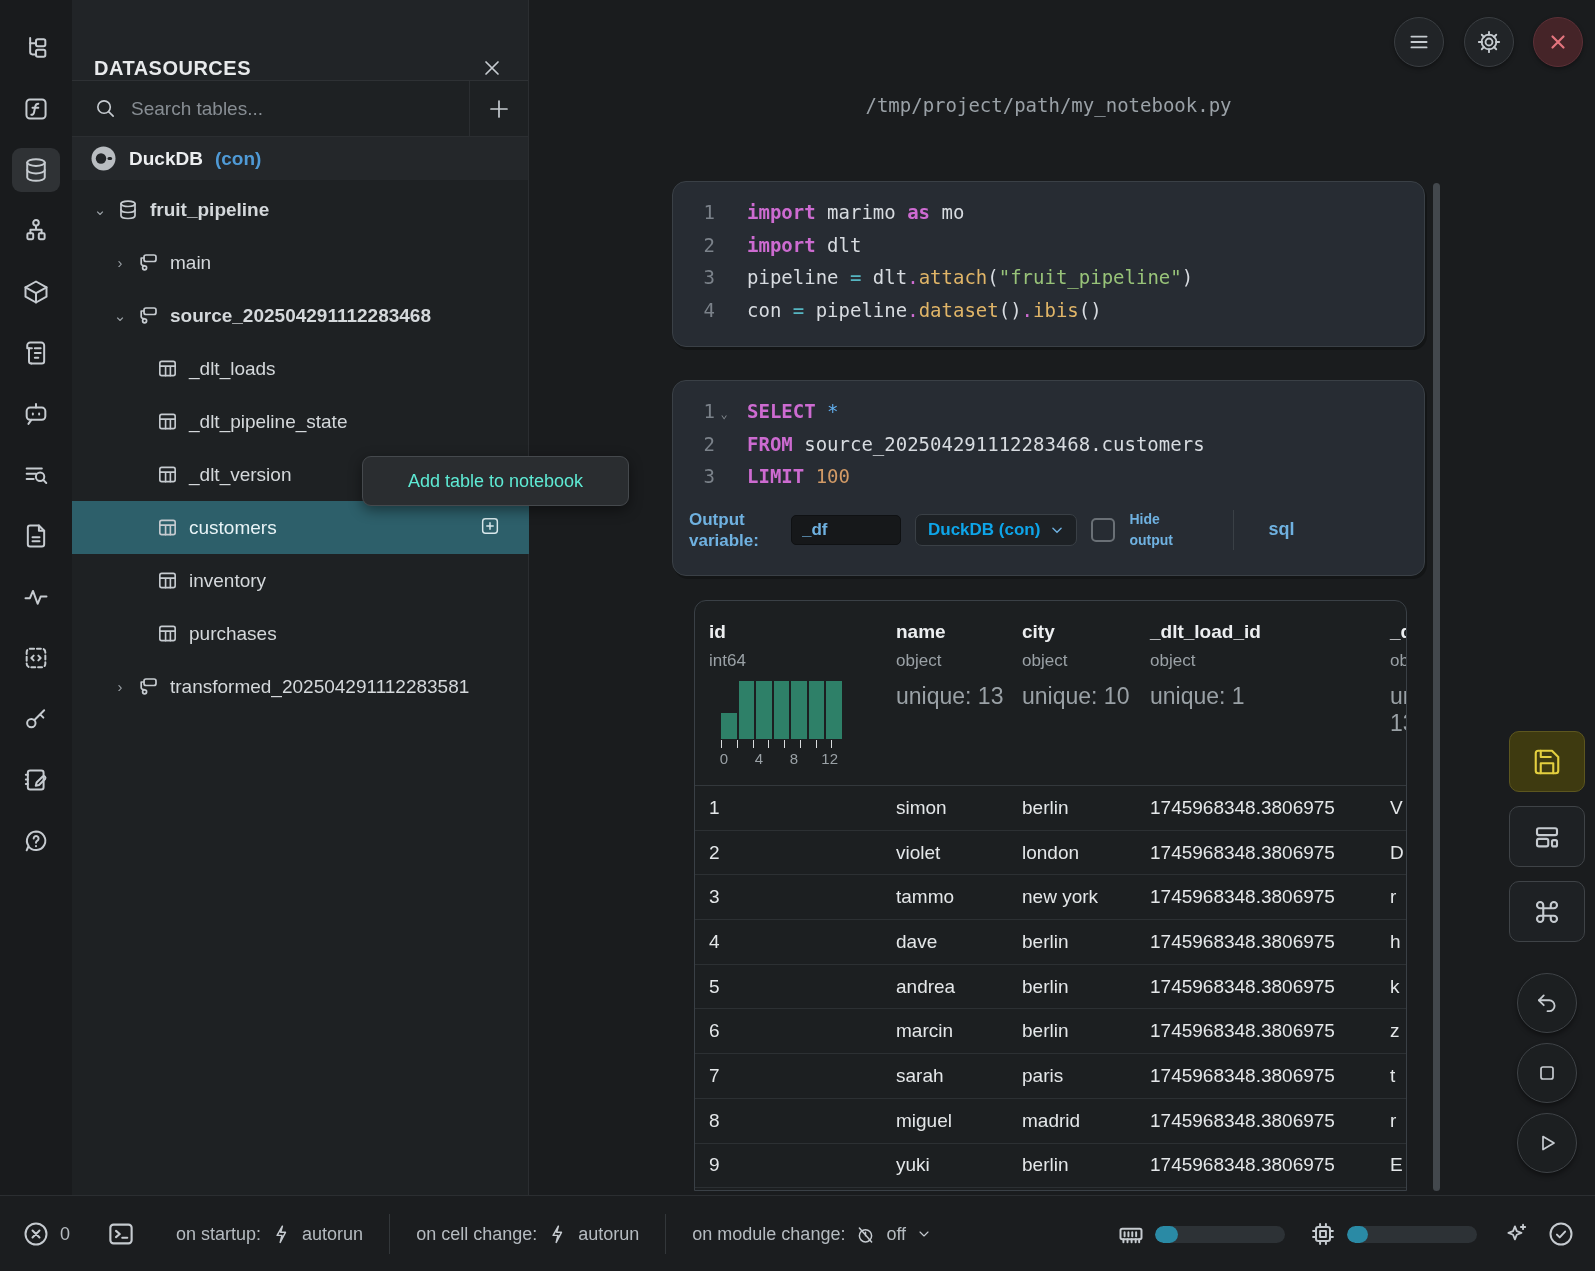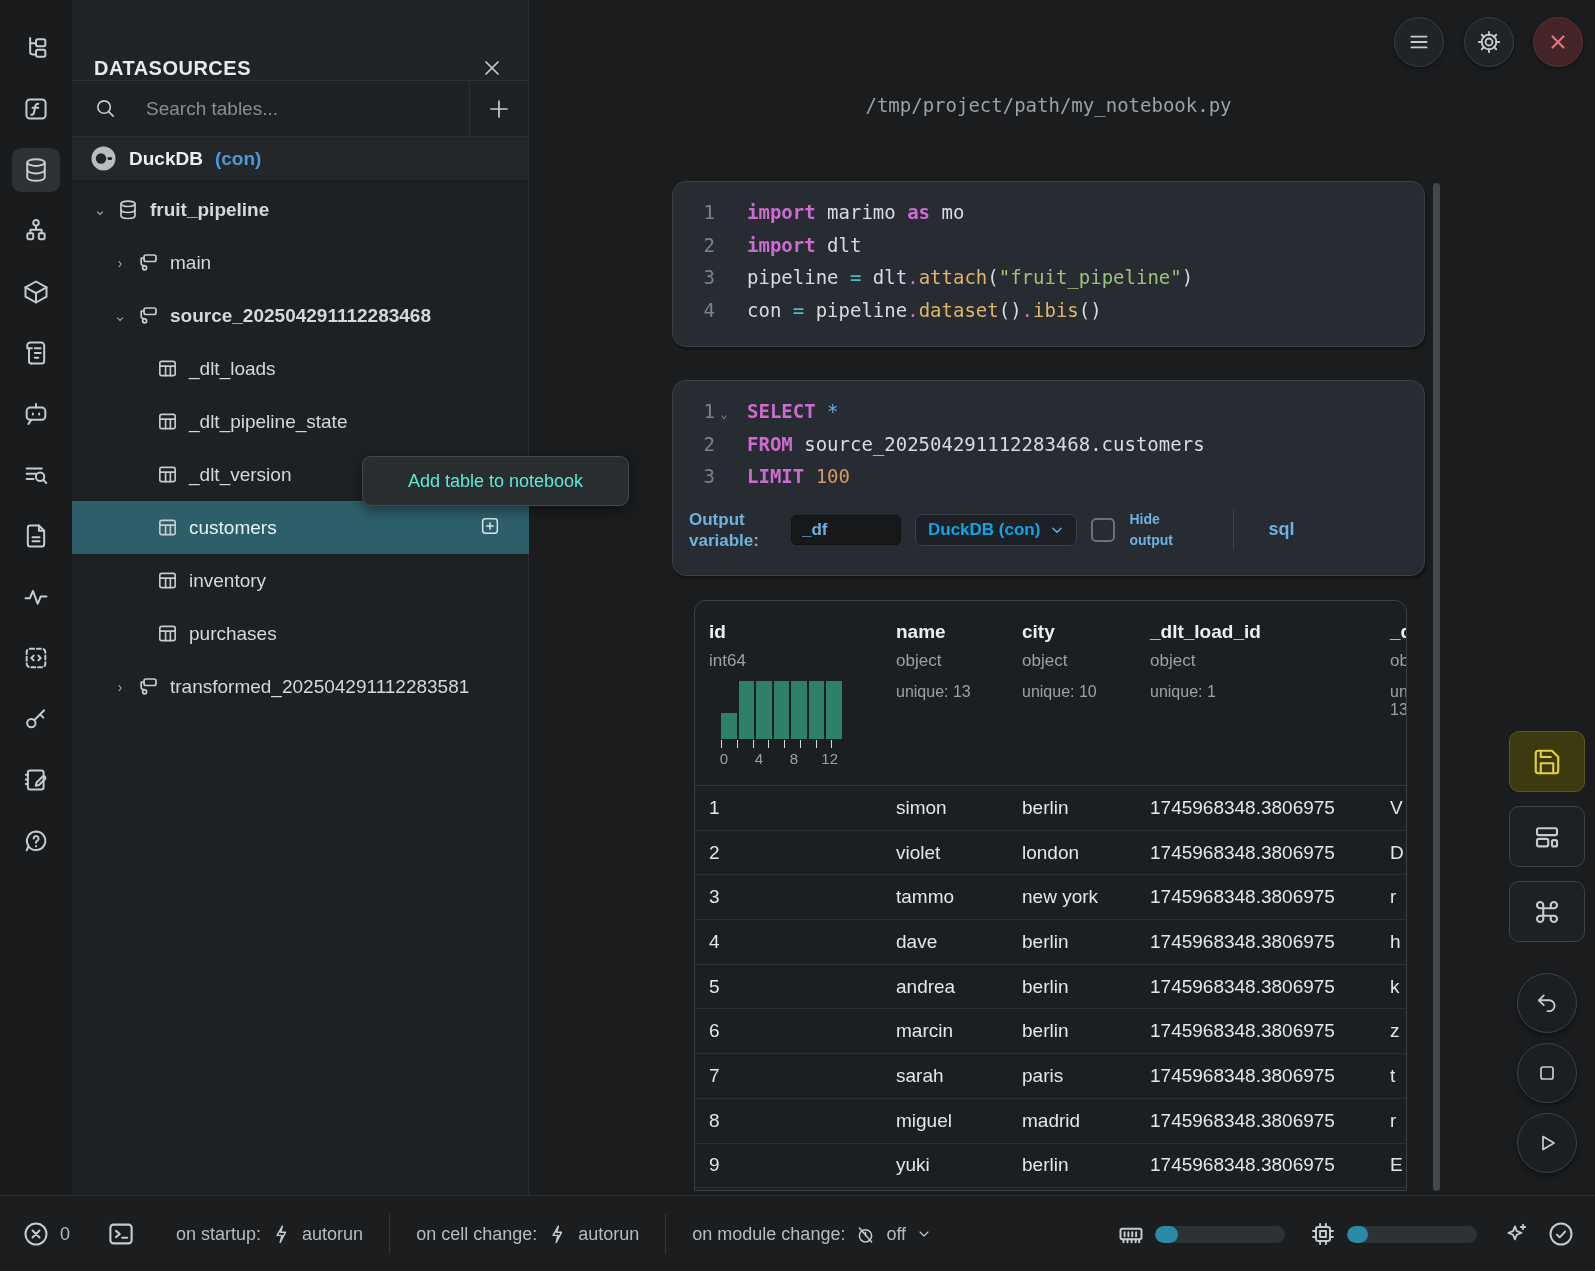--- a/index.html
+++ b/index.html
@@ -12,21 +12,21 @@
   .rail{position:absolute;left:0;top:0;width:72px;height:1195px;background:#191b1d;display:flex;
         flex-direction:column;align-items:center;padding-top:26px;box-sizing:border-box;gap:17px;}
   .rail-item{width:48px;height:44px;display:flex;align-items:center;justify-content:center;border-radius:9px;cursor:pointer;}
   .rail-item.active{background:#2f3235;}
 
   
   .panel{position:absolute;left:72px;top:0;width:457px;height:1195px;background:#1e2123;border-right:1px solid #2b2e31;box-sizing:border-box;}
   .panel-header{height:80px;background:#212427;border-bottom:1px solid #2e3134;display:flex;align-items:flex-end;justify-content:space-between;padding:0 24px 0 22px;}
   .panel-title{font-size:20px;font-weight:bold;letter-spacing:.5px;color:#e8eaec;}
   .search-row{height:55px;border-bottom:1px solid #2b2e31;display:flex;align-items:stretch;}
-  .search-box{flex:1;display:flex;align-items:center;gap:27px;padding-left:22px;}
+  .search-box{flex:1;display:flex;align-items:center;gap:12px;padding-left:22px;}
   .search-input{background:transparent;border:none;outline:none;color:#d5d9dc;font-size:19px;font-family:"Liberation Sans",sans-serif;width:260px;}
   .search-input::placeholder{color:#878d93;}
   .add-btn{width:58px;border-left:1px solid #2b2e31;display:flex;align-items:center;justify-content:center;cursor:pointer;}
   .engine-row{height:43px;background:#24272a;display:flex;align-items:center;gap:12px;padding-left:18px;font-size:19px;}
   .engine-name{font-weight:bold;color:#eceef0;}
   .engine-con{font-weight:bold;color:#4f9ad6;}
   .tree{position:absolute;left:0;top:183px;width:457px;}
   .tree-row{height:53px;display:flex;align-items:center;position:relative;font-size:19px;color:#d4d8db;cursor:pointer;}
   .tree-row .chev{width:20px;color:#9aa0a5;font-size:15px;display:flex;justify-content:center;}
   .tree-row .ticon{margin:0 10px 0 6px;}
@@ -75,21 +75,21 @@
   .sql-tag{color:#6fb1e0;font-weight:bold;font-size:18px;}
 
   
   .table-card{position:absolute;left:694px;top:600px;width:713px;height:591px;border:1px solid #3a4046;
               border-radius:12px 12px 0 0;overflow:hidden;box-sizing:border-box;background:#1c1f21;}
   .tgrid{display:grid;grid-template-columns:187px 126px 128px 240px 32px;}
   .thead{height:184px;border-bottom:1px solid #33383c;}
   .thcell{padding:20px 0 0 14px;overflow:hidden;}
   .col-label{font-size:19px;font-weight:bold;color:#eceef0;}
   .col-dtype{font-size:17px;color:#9aa1a6;margin-top:8px;}
-  .col-meta{font-size:16px;color:#9aa1a6;margin-top:12px;}
+  .col-meta{font-size:23px;color:#9aa1a6;margin-top:12px;}
   .hist{margin:10px 0 0 12px;width:126px;}
   .hist-bars{display:flex;align-items:flex-end;height:58px;gap:2px;}
   .hist-bar{width:15.5px;background:#2e8068;}
   .hist-ticks{display:flex;height:8px;margin-top:1px;}
   .hist-tick{width:17.5px;border-left:1.5px solid #d9dcde;height:8px;box-sizing:border-box;}
   .hist-labels{position:relative;height:20px;font-size:15px;color:#9aa1a6;}
   .hist-labels span{position:absolute;top:2px;transform:translateX(-40%);}
   .trow{height:43.7px;border-bottom:1px solid #2c3033;align-items:center;font-size:19px;color:#e4e7e9;}
   .trow>div{padding-left:14px;display:flex;align-items:center;height:100%;overflow:hidden;white-space:nowrap;}
 

